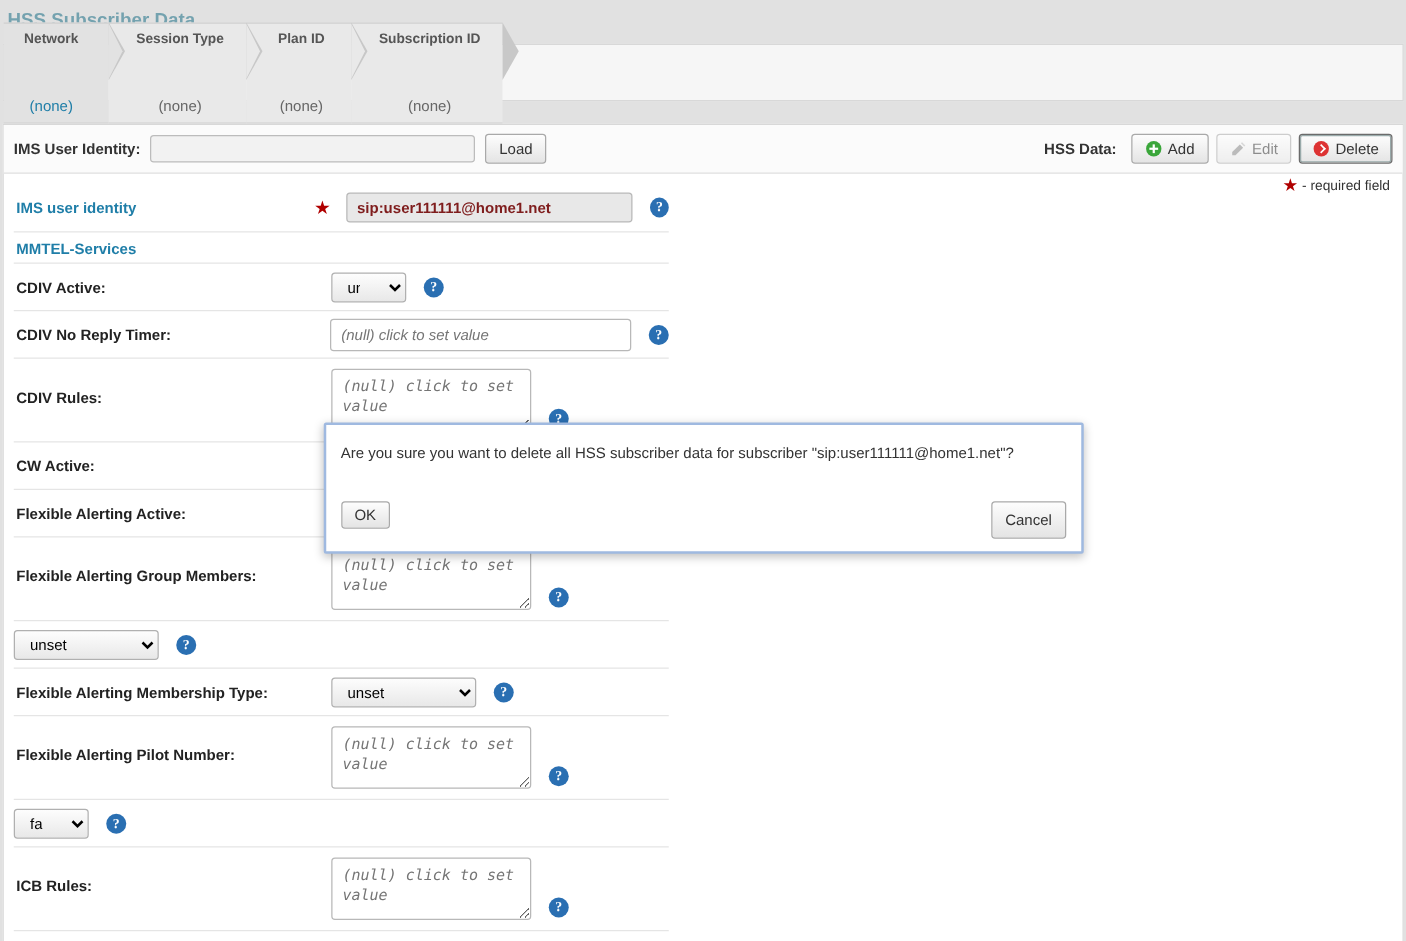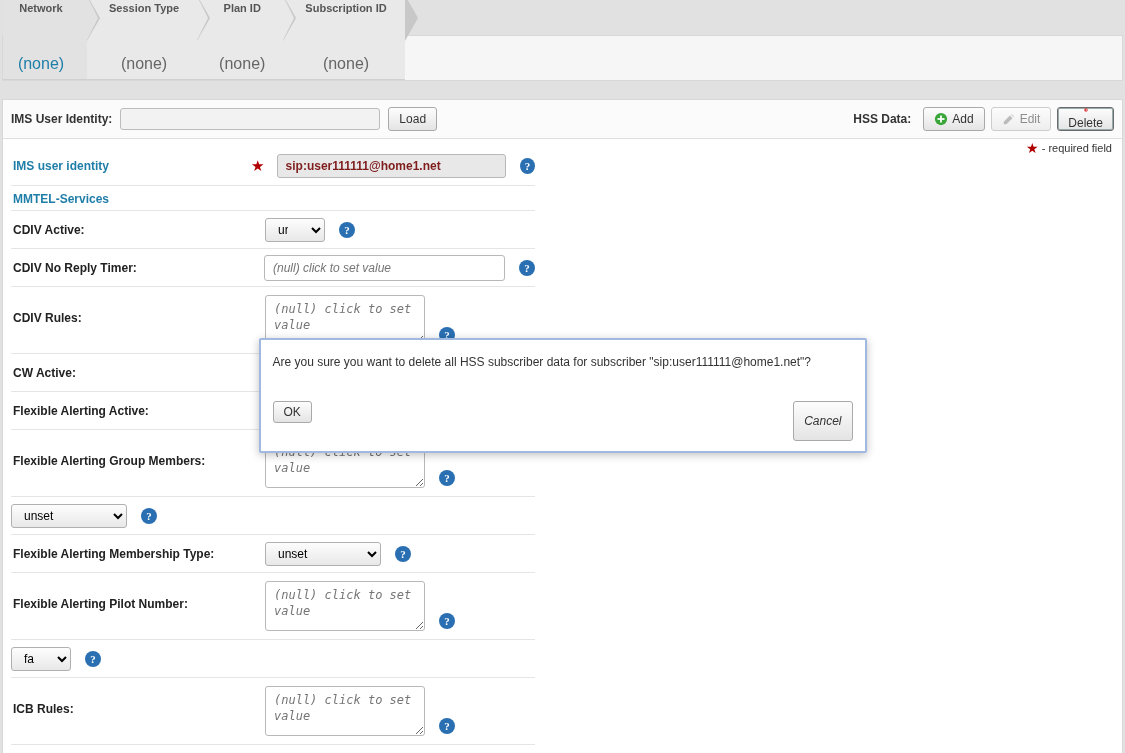--- a/index.html
+++ b/index.html
@@ -21,39 +21,39 @@
     border: 1px solid #d8d8d8;
     background: #f6f6f6;
     position: relative;
     padding: 0;
     height: 46px;
     margin: 0 2px;
   }
   .bc {
     display: flex;
     height: 44px;
-    align-items: flex-end;
+    align-items: center;
   }
   .bc-step {
     position: relative;
     padding: 6px 18px 6px 22px;
     text-align: center;
     min-width: 84px;
     display: flex;
     flex-direction: column;
     justify-content: center;
     color: #555;
     background: #e9e9e9;
     border-top: 1px solid #d0d0d0;
     border-bottom: 1px solid #d0d0d0;
   }
   .bc-step:first-child { padding-left: 10px; background:#e2e2e2;}
   .bc-step:last-child::after { display:none; }
   .bc-step-title { font-weight: bold; font-size: 11px; color:#555;}
-  .bc-step-val { font-size: 16px; color:#666;margin-top:41px; }
+  .bc-step-val { font-size: 12px; color:#666;margin-top:41px; }
   .bc-step:first-child .bc-step-val { color:#1f7ea8; }
   .bc-step::after {
     content: "";
     position: absolute;
     right: -11px;
     top: 0;
     width: 0; height: 0;
     border-top: 22px solid transparent;
     border-bottom: 22px solid transparent;
     border-left: 11px solid #e9e9e9;
@@ -102,21 +102,21 @@
     height: 24px;
     padding: 0 10px;
     border: 1px solid #a9a9a9;
     background: linear-gradient(#fdfdfd,#e4e4e4);
     border-radius: 3px;
     font-size: 12px;
     cursor: pointer;
     color: #333;
     white-space: nowrap;
   }
-  .btn.selected { border-color:#6b6b6b; box-shadow:0 0 0 1px #9aa inset;flex-direction:column; }
+  .btn.selected { border-color:#6b6b6b; box-shadow:0 0 0 1px #9aa inset; }
   .btn.disabled { opacity:.55; }
   .right-tools { margin-left:auto; display:flex; align-items:center; gap:6px;}
   .hss-data-lbl { font-weight: bold; margin-right:6px;}
   .ico { width:14px; height:14px; }
   .reqnote { position:absolute; right:10px; top:40px; color:#333; font-size:11px;}
   .reqnote .star{ color:#b00000; font-size:14px; vertical-align:-1px;}
 
   .form {
     padding: 8px 8px 50px 8px;
     width: 540px;
@@ -357,20 +357,20 @@
 
   </div>
 
   <div class="modal-wrap">
     <div class="modal">
       <div class="modal-msg">Are you sure you want to delete all HSS subscriber data for subscriber "sip:user111111@home1.net"?</div>
       <div class="modal-btns">
         <button class="btn" style="height:22px;">
             <span>OK</span>
           </button>
-        <button class="btn" style="height:40px;font-style:italic;">
+        <button class="btn" style="height:30px;">
             <span>Cancel</span>
           </button>
       </div>
     </div>
   </div>
 
 </div>
 
 </body></html>

